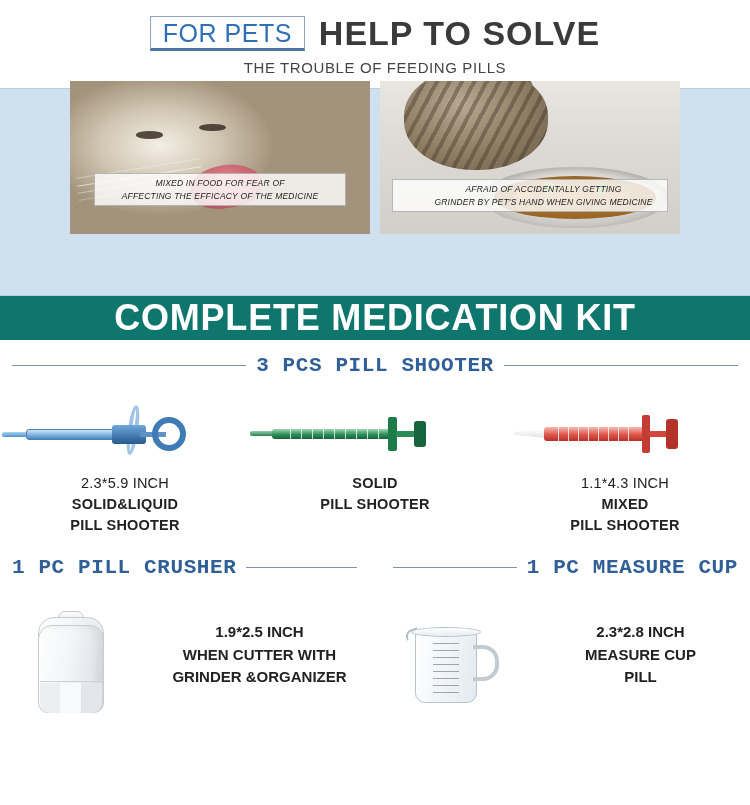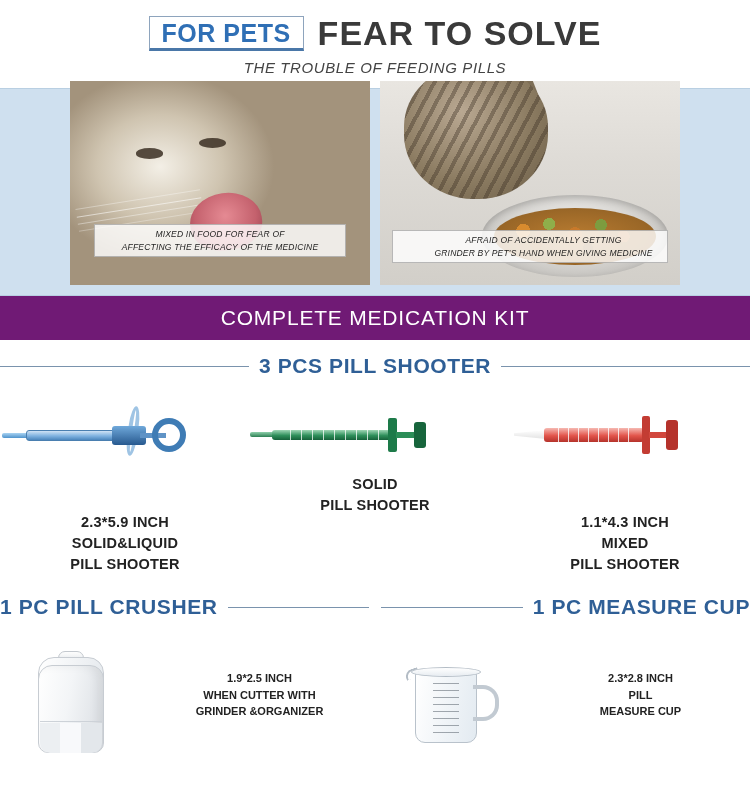--- a/index.html
+++ b/index.html
@@ -24,51 +24,50 @@
     justify-content:center;
     padding-top:14px;
     gap:14px;
   }
   .for-pets-box {
     border:1px solid #8ea4bd;
     border-bottom:3px solid #4a77a8;
     padding:3px 12px 2px 12px;
     color:#2f6fb5;
     font-size:25px;
-    font-weight:bold;
+    font-weight:normal;
     letter-spacing:0.5px;
     line-height:1.05;
   }
   .help-title {
     font-size:34px;
     font-weight:bold;
     color:#3a3a3a;
     letter-spacing:1px;
   }
   .sub-title {
     text-align:center;
-    font-style:italic;
     font-size:15px;
     color:#444;
     letter-spacing:0.6px;
     margin-top:6px;
   }
 
   
   .photo-band {
     position:relative;
     height:208px;
     background:#cfe0ef;
     border-top:1px solid #b9cfe2;
     border-bottom:1px solid #b9cfe2;
   }
   .photos {
     position:absolute;
     left:70px; right:70px; top:-8px;
-    height:204px;
+    height:153px;
     display:flex;
     gap:10px;
     border-radius:30px;
   }
   .photo {
     position:relative;
     flex:1;
     overflow:hidden;
     background:#777;
   }
@@ -169,37 +168,38 @@
       radial-gradient(circle at 66% 30%, #7d9c3f 0 6px, transparent 6px),
       radial-gradient(circle at 80% 50%, #c0762c 0 6px, transparent 6px),
       radial-gradient(circle at 26% 64%, #a8651f 0 6px, transparent 6px),
       radial-gradient(circle at 58% 70%, #8f6223 0 5px, transparent 5px),
       radial-gradient(ellipse at 50% 50%, #b97c31 0%, #8a5c22 100%);
   }
 
   
   .banner {
     height:44px;
-    background:#701a75;
+    background:#0f766e;
     color:#fff;
     display:flex;
     align-items:center;
     justify-content:center;
-    font-size:21px;
-    font-weight:normal;
+    font-size:36px;
+    font-weight:bold;
     letter-spacing:0.8px;
   }
 
   
   .sec-head {
     display:flex;
     align-items:center;
     gap:10px;
-    padding:0 0;
+    padding:0 12px;
     margin-top:14px;
+    font-family:Liberation Mono, monospace;
   }
   .sec-head .rule {
     flex:1;
     height:1px;
     background:#7a93ad;
   }
   .sec-head .txt {
     font-size:21px;
     font-weight:bold;
     color:#2f5f96;
@@ -220,21 +220,21 @@
     height:86px;
     position:relative;
   }
   .cap {
     font-size:14.5px;
     font-weight:bold;
     color:#222;
     line-height:1.45;
     letter-spacing:0.2px;
   }
-  .cap .dim { font-weight:bold;margin-top:38px; }
+  .cap .dim { font-weight:normal; }
 
   
   .s1-barrel {
     position:absolute; left:26px; top:42px;
     width:96px; height:11px;
     background:linear-gradient(180deg,#cfe2f5,#7fb2e0 55%,#4c86bd);
     border:1px solid #4a7fb0;
     border-radius:3px;
   }
   .s1-tip {
@@ -353,21 +353,21 @@
   .bottom-col.right { padding-left:6px; }
 
   .prod-row {
     display:flex;
     align-items:center;
     margin-top:16px;
   }
   .prod-art { width:150px; height:120px; position:relative; }
   .prod-cap {
     flex:1;
-    font-size:11px;
+    font-size:15px;
     font-weight:bold;
     color:#222;
     line-height:1.5;
     text-align:center;
   }
 
   
   .grinder-body {
     position:absolute; left:38px; top:30px;
     width:66px; height:88px;
@@ -438,21 +438,21 @@
     border-radius:8px 0 0 0;
     transform:rotate(-18deg);
   }
 </style>
 </head>
 <body>
 
 <div class="header">
   <div class="header-row">
     <div class="for-pets-box">FOR PETS</div>
-    <div class="help-title">FEAR TO SOLVE</div>
+    <div class="help-title">HELP TO SOLVE</div>
   </div>
   <div class="sub-title">THE TROUBLE OF FEEDING PILLS</div>
 </div>
 
 <div class="photo-band">
   <div class="photos">
 
     <div class="photo photo-1">
       <div class="cat1">
         <div class="eye l"></div>
@@ -572,19 +572,19 @@
     <div class="prod-row">
       <div class="prod-art">
         <div class="cup-body"></div>
         <div class="cup-scale"></div>
         <div class="cup-rim"></div>
         <div class="cup-spout"></div>
         <div class="cup-handle"></div>
       </div>
       <div class="prod-cap">
         <div>2.3*2.8 INCH</div>
+        <div>MEASURE CUP</div>
         <div>PILL</div>
-        <div>MEASURE CUP</div>
       </div>
     </div>
   </div>
 
 </div>
 
 </body></html>

